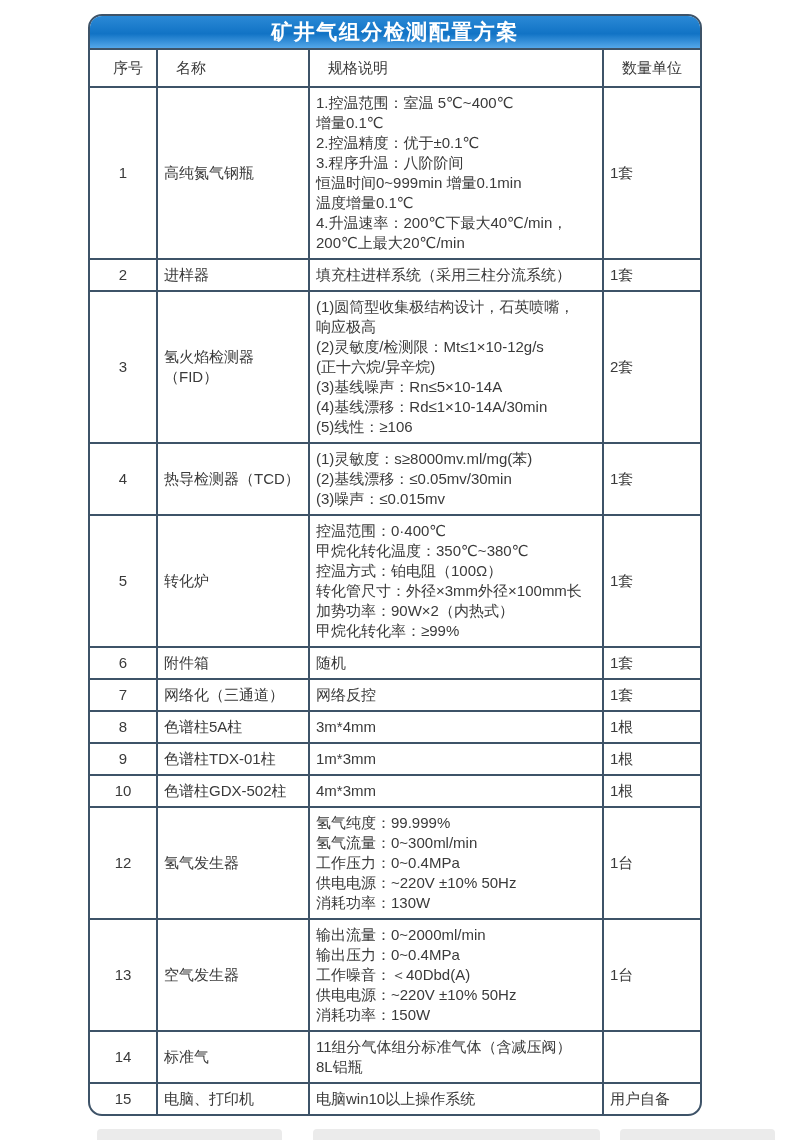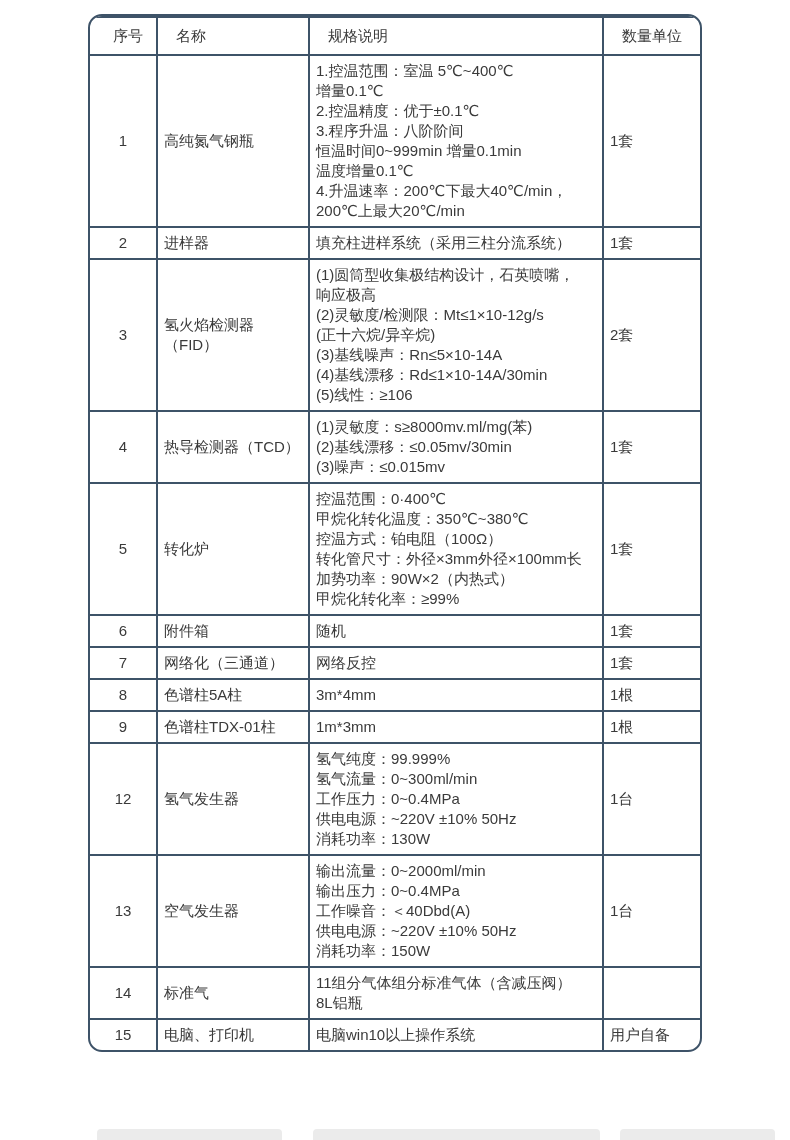--- a/index.html
+++ b/index.html
@@ -85,20 +85,23 @@
     border-radius:4px 4px 0 0;
   }
   .blk.b1{left:97px;width:185px;}
   .blk.b2{left:313px;width:287px;}
   .blk.b3{left:620px;width:155px;}
 </style>
 </head>
 <body>
 
 <div class="card">
+  <div class="title-bar">
+    <h1>矿井气组分检测配置方案</h1>
+  </div>
   <table class="spec">
     <colgroup>
       <col class="c-no">
         <col class="c-name">
         <col class="c-spec">
         <col class="c-qty">
     </colgroup>
     <thead>
       <tr>
         <th class="h-no">序号</th>
@@ -176,20 +179,26 @@
     <td class="spec-cell">3m*4mm</td>
     <td class="qty-cell">1根</td>
   </tr>
         <tr>
     <td class="no-cell">9</td>
     <td class="name-cell">色谱柱TDX-01柱</td>
     <td class="spec-cell">1m*3mm</td>
     <td class="qty-cell">1根</td>
   </tr>
         <tr>
+    <td class="no-cell">10</td>
+    <td class="name-cell">色谱柱GDX-502柱</td>
+    <td class="spec-cell">4m*3mm</td>
+    <td class="qty-cell">1根</td>
+  </tr>
+        <tr>
     <td class="no-cell">12</td>
     <td class="name-cell">氢气发生器</td>
     <td class="spec-cell">氢气纯度：99.999%
 氢气流量：0~300ml/min
 工作压力：0~0.4MPa
 供电电源：~220V ±10% 50Hz
 消耗功率：130W</td>
     <td class="qty-cell">1台</td>
   </tr>
         <tr>

